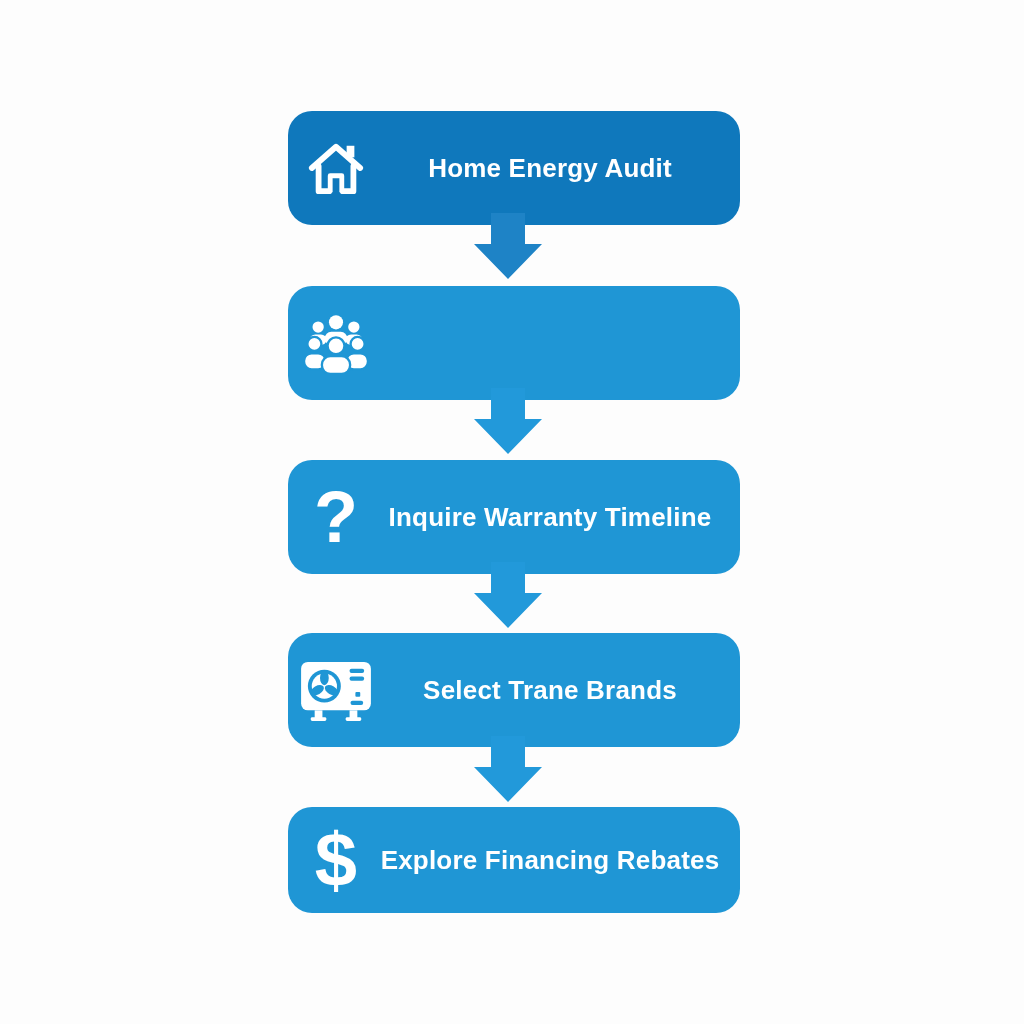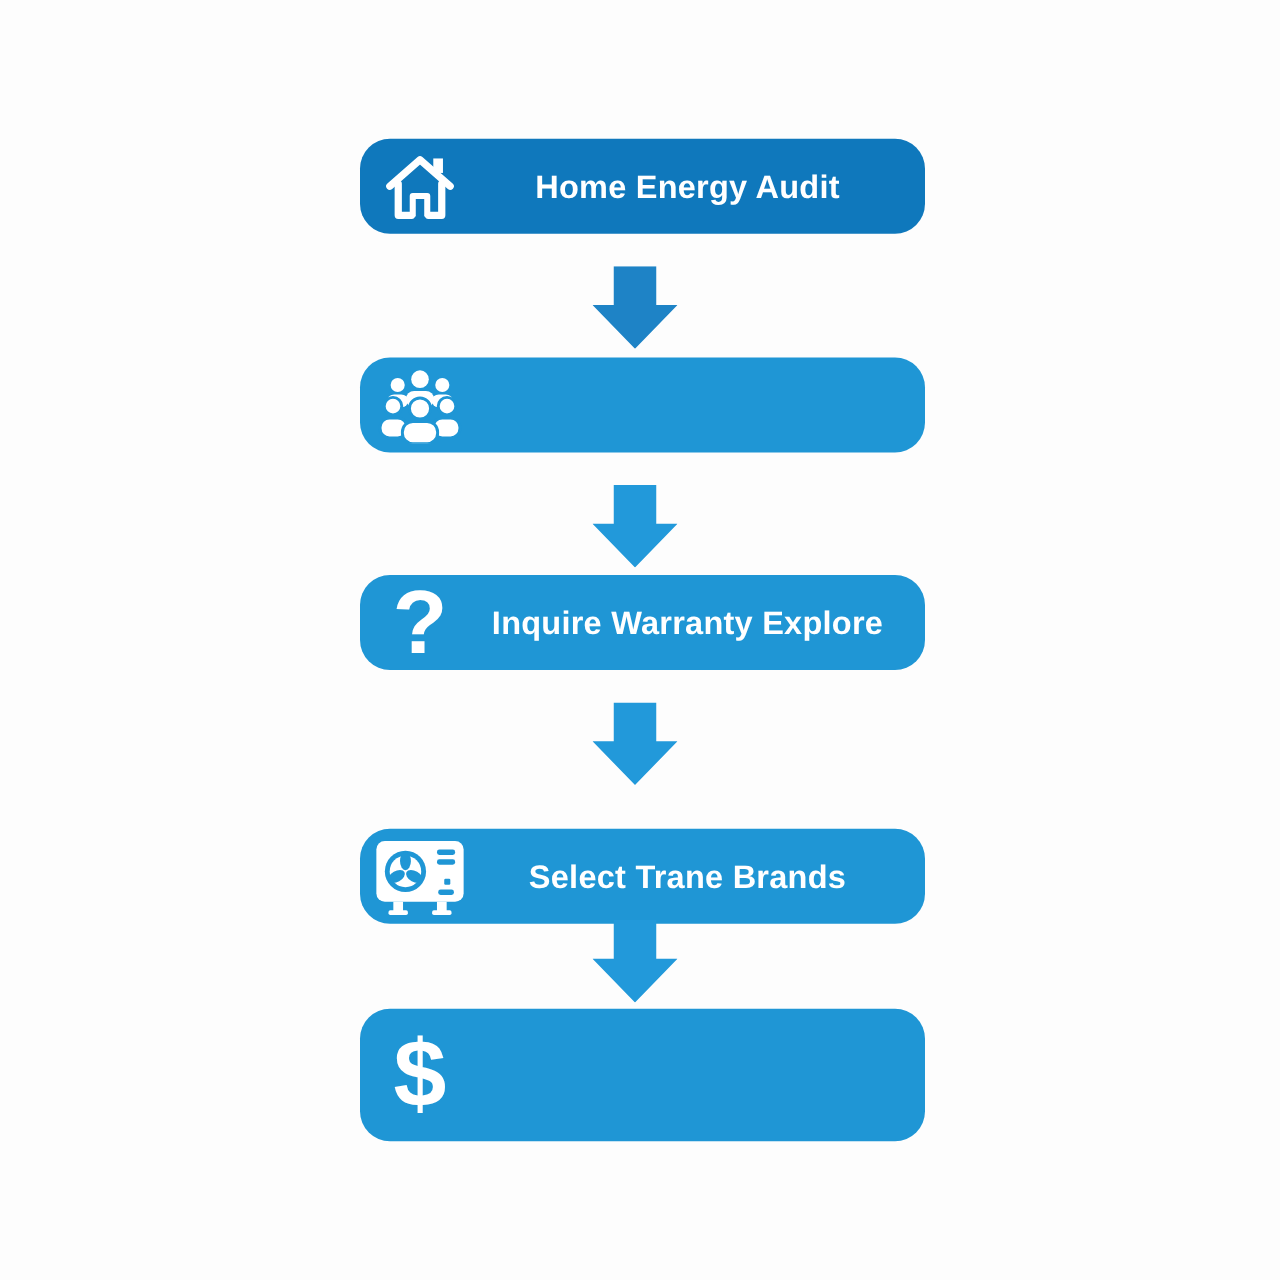--- a/index.html
+++ b/index.html
@@ -18,21 +18,21 @@
     overflow:hidden;
   }
   .canvas{
     position:relative;
     width:1024px;height:1024px;
   }
   .step{
     position:absolute;
     left:288px;
     width:452px;
-    height:76px;
+    height:114px;
     border-radius:24px;
     background:var(--step-bg);
     display:flex;
     align-items:center;
   }
   .step-first{background:var(--step-first-bg);}
   .step .icon-slot{
     position:absolute;
     left:0;top:0;bottom:0;
     width:96px;
@@ -118,30 +118,30 @@
   <div class="arrow" style="top:388px;">
     <svg viewBox="0 0 68 66" aria-hidden="true">
       <polygon points="17,0 51,0 51,31 68,31 34,66 0,31 17,31" fill="currentColor"></polygon>
     </svg>
   </div>
 
   <section class="step" style="top:460px;">
     <span class="icon-slot">
       <span class="glyph glyph-question">?</span>
     </span>
-    <div class="label">Inquire Warranty Explore</div>
+    <div class="label">Inquire Warranty Timeline</div>
   </section>
 
   <div class="arrow" style="top:562px;">
     <svg viewBox="0 0 68 66" aria-hidden="true">
       <polygon points="17,0 51,0 51,31 68,31 34,66 0,31 17,31" fill="currentColor"></polygon>
     </svg>
   </div>
 
-  <section class="step" style="top:663px;">
+  <section class="step" style="top:633px;">
     <span class="icon-slot">
       <svg width="74" height="64" viewBox="0 0 76 66" aria-hidden="true">
         <rect x="2" y="4" width="72" height="50" rx="7" fill="#ffffff"></rect>
         <circle cx="26" cy="29" r="17" class="ac-blue"></circle>
         <circle cx="26" cy="29" r="13" fill="#ffffff"></circle>
         <g>
           <ellipse cx="26" cy="20.5" rx="4.5" ry="7.5" class="ac-blue"></ellipse>
           <ellipse cx="26" cy="20.5" rx="4.5" ry="7.5" class="ac-blue" transform="rotate(120 26 29)"></ellipse>
           <ellipse cx="26" cy="20.5" rx="4.5" ry="7.5" class="ac-blue" transform="rotate(240 26 29)"></ellipse>
         </g>
@@ -163,15 +163,16 @@
   <div class="arrow" style="top:736px;">
     <svg viewBox="0 0 68 66" aria-hidden="true">
       <polygon points="17,0 51,0 51,31 68,31 34,66 0,31 17,31" fill="currentColor"></polygon>
     </svg>
   </div>
 
   <section class="step" style="top:807px;height:106px;">
     <span class="icon-slot">
       <span class="glyph glyph-dollar">$</span>
     </span>
+    <div class="label">Explore Financing Rebates</div>
   </section>
 
 </div>
 
 </body></html>

